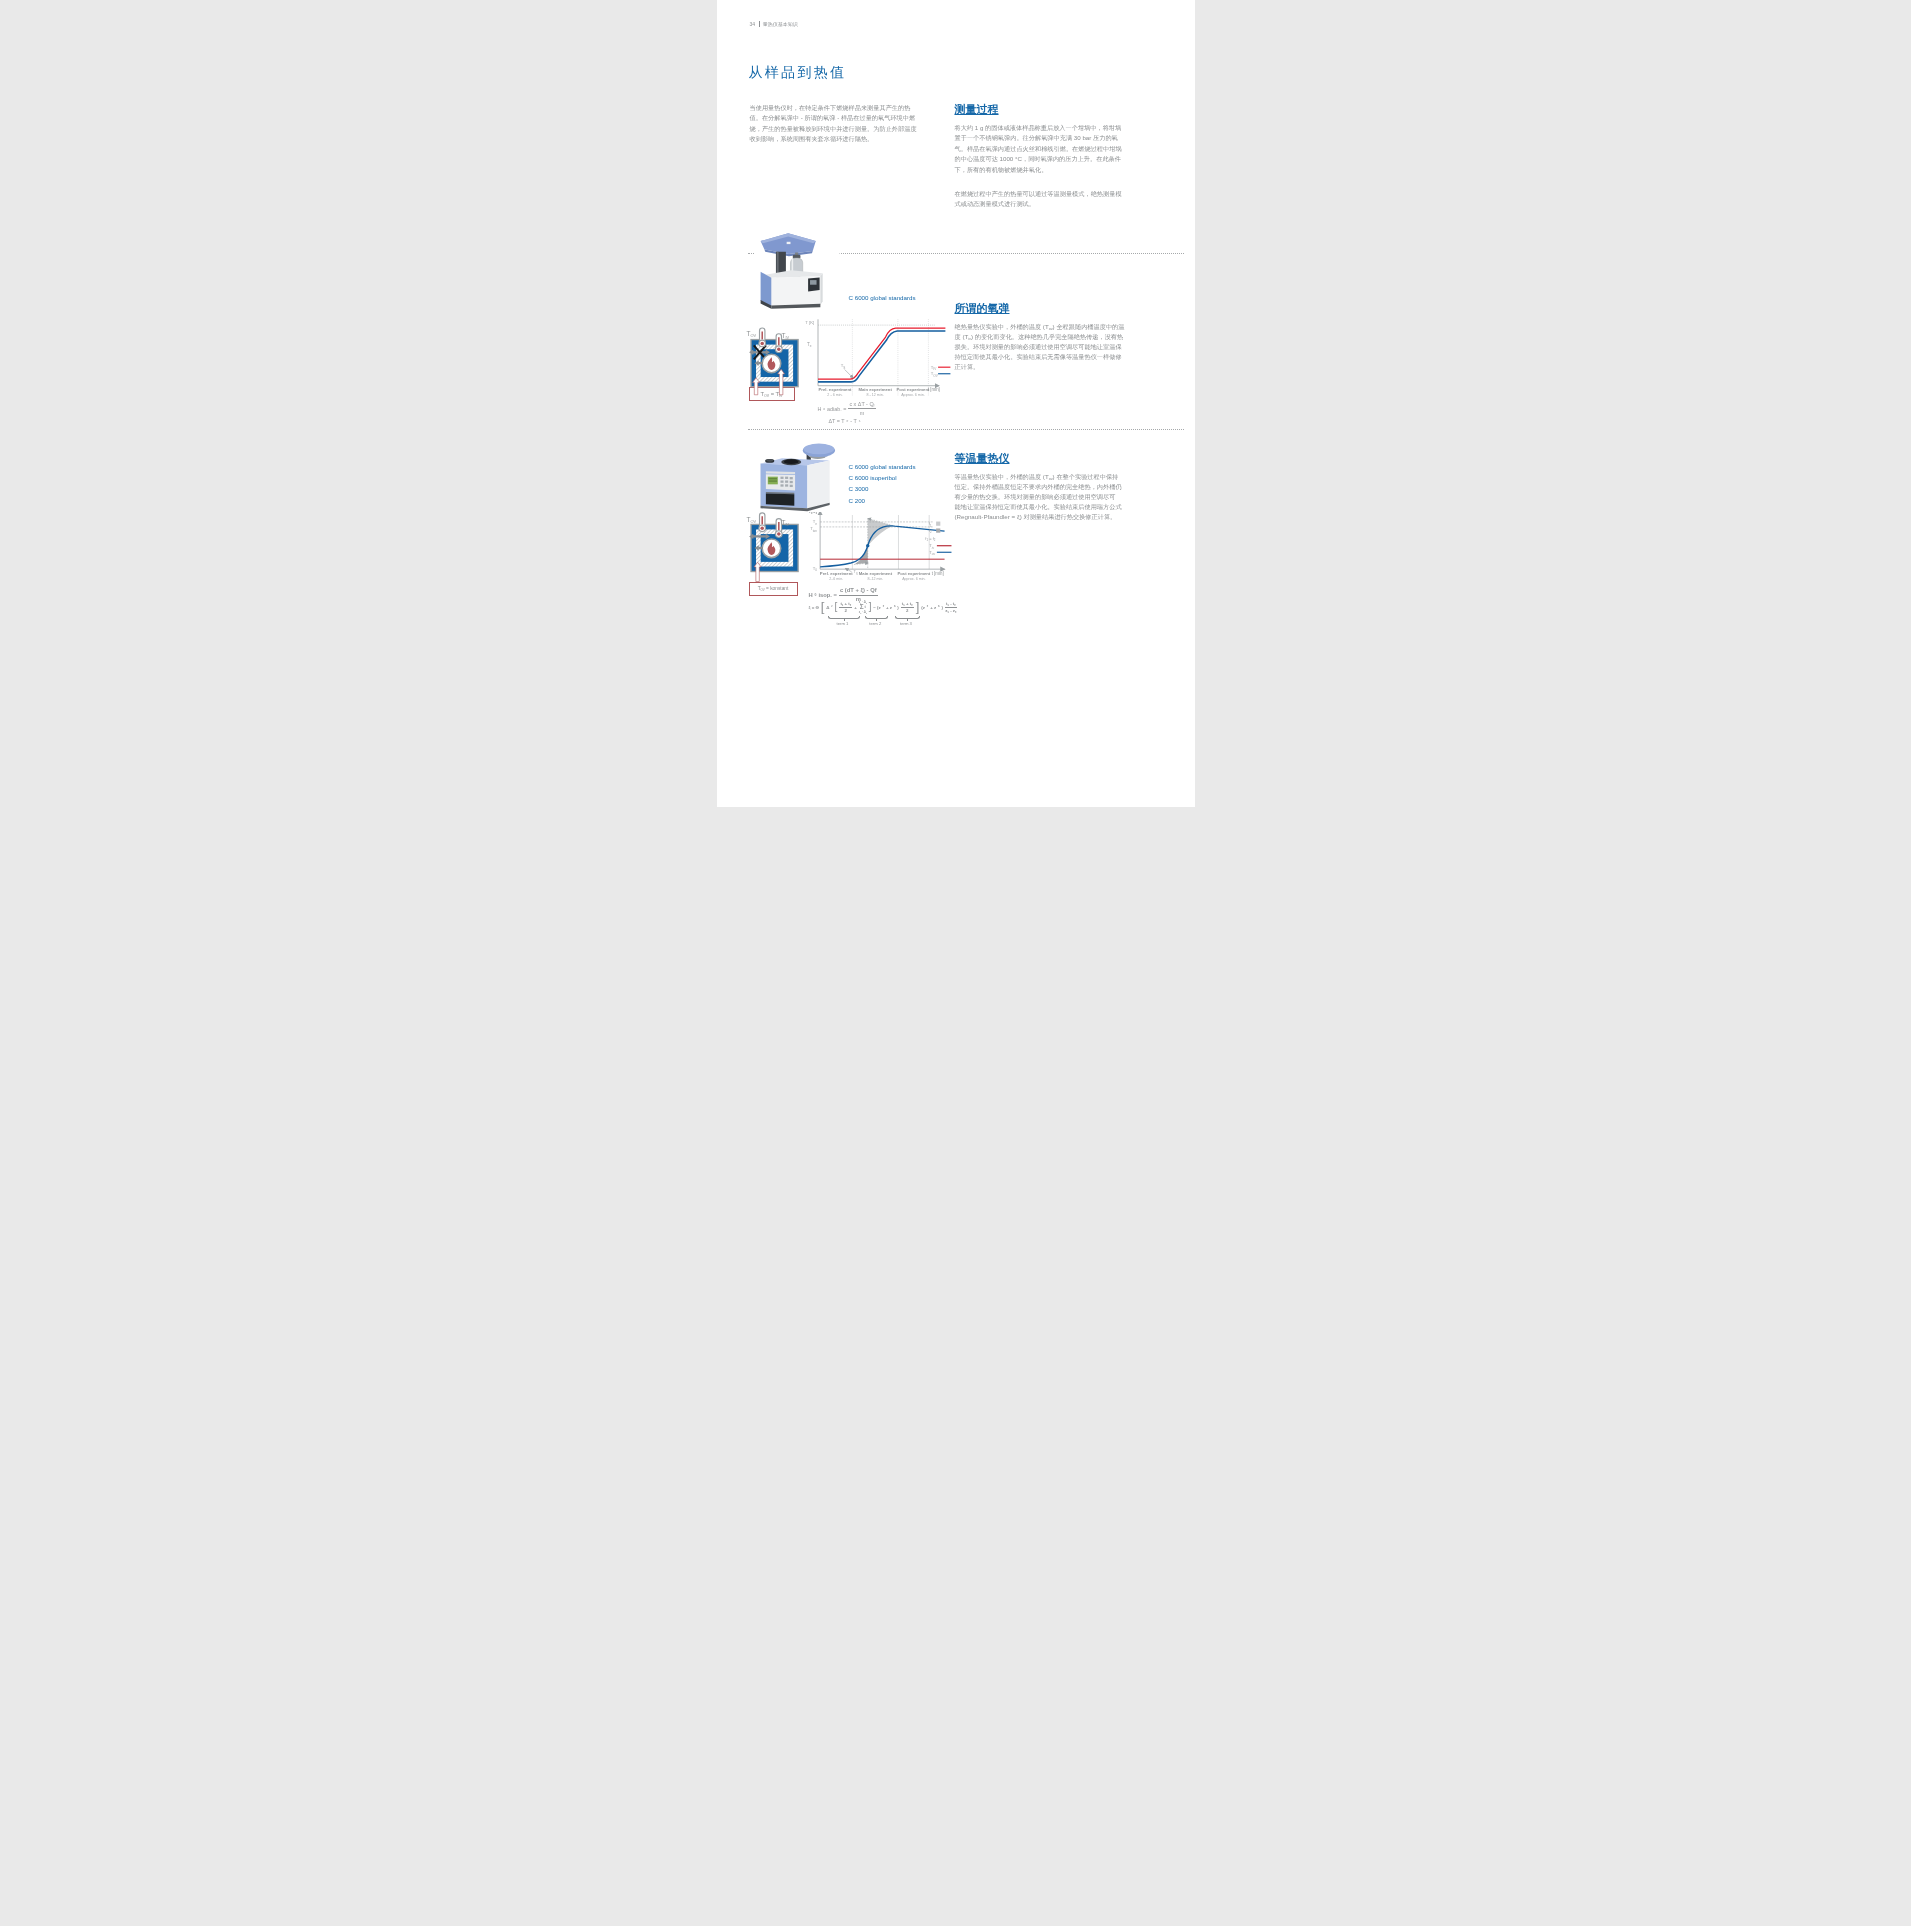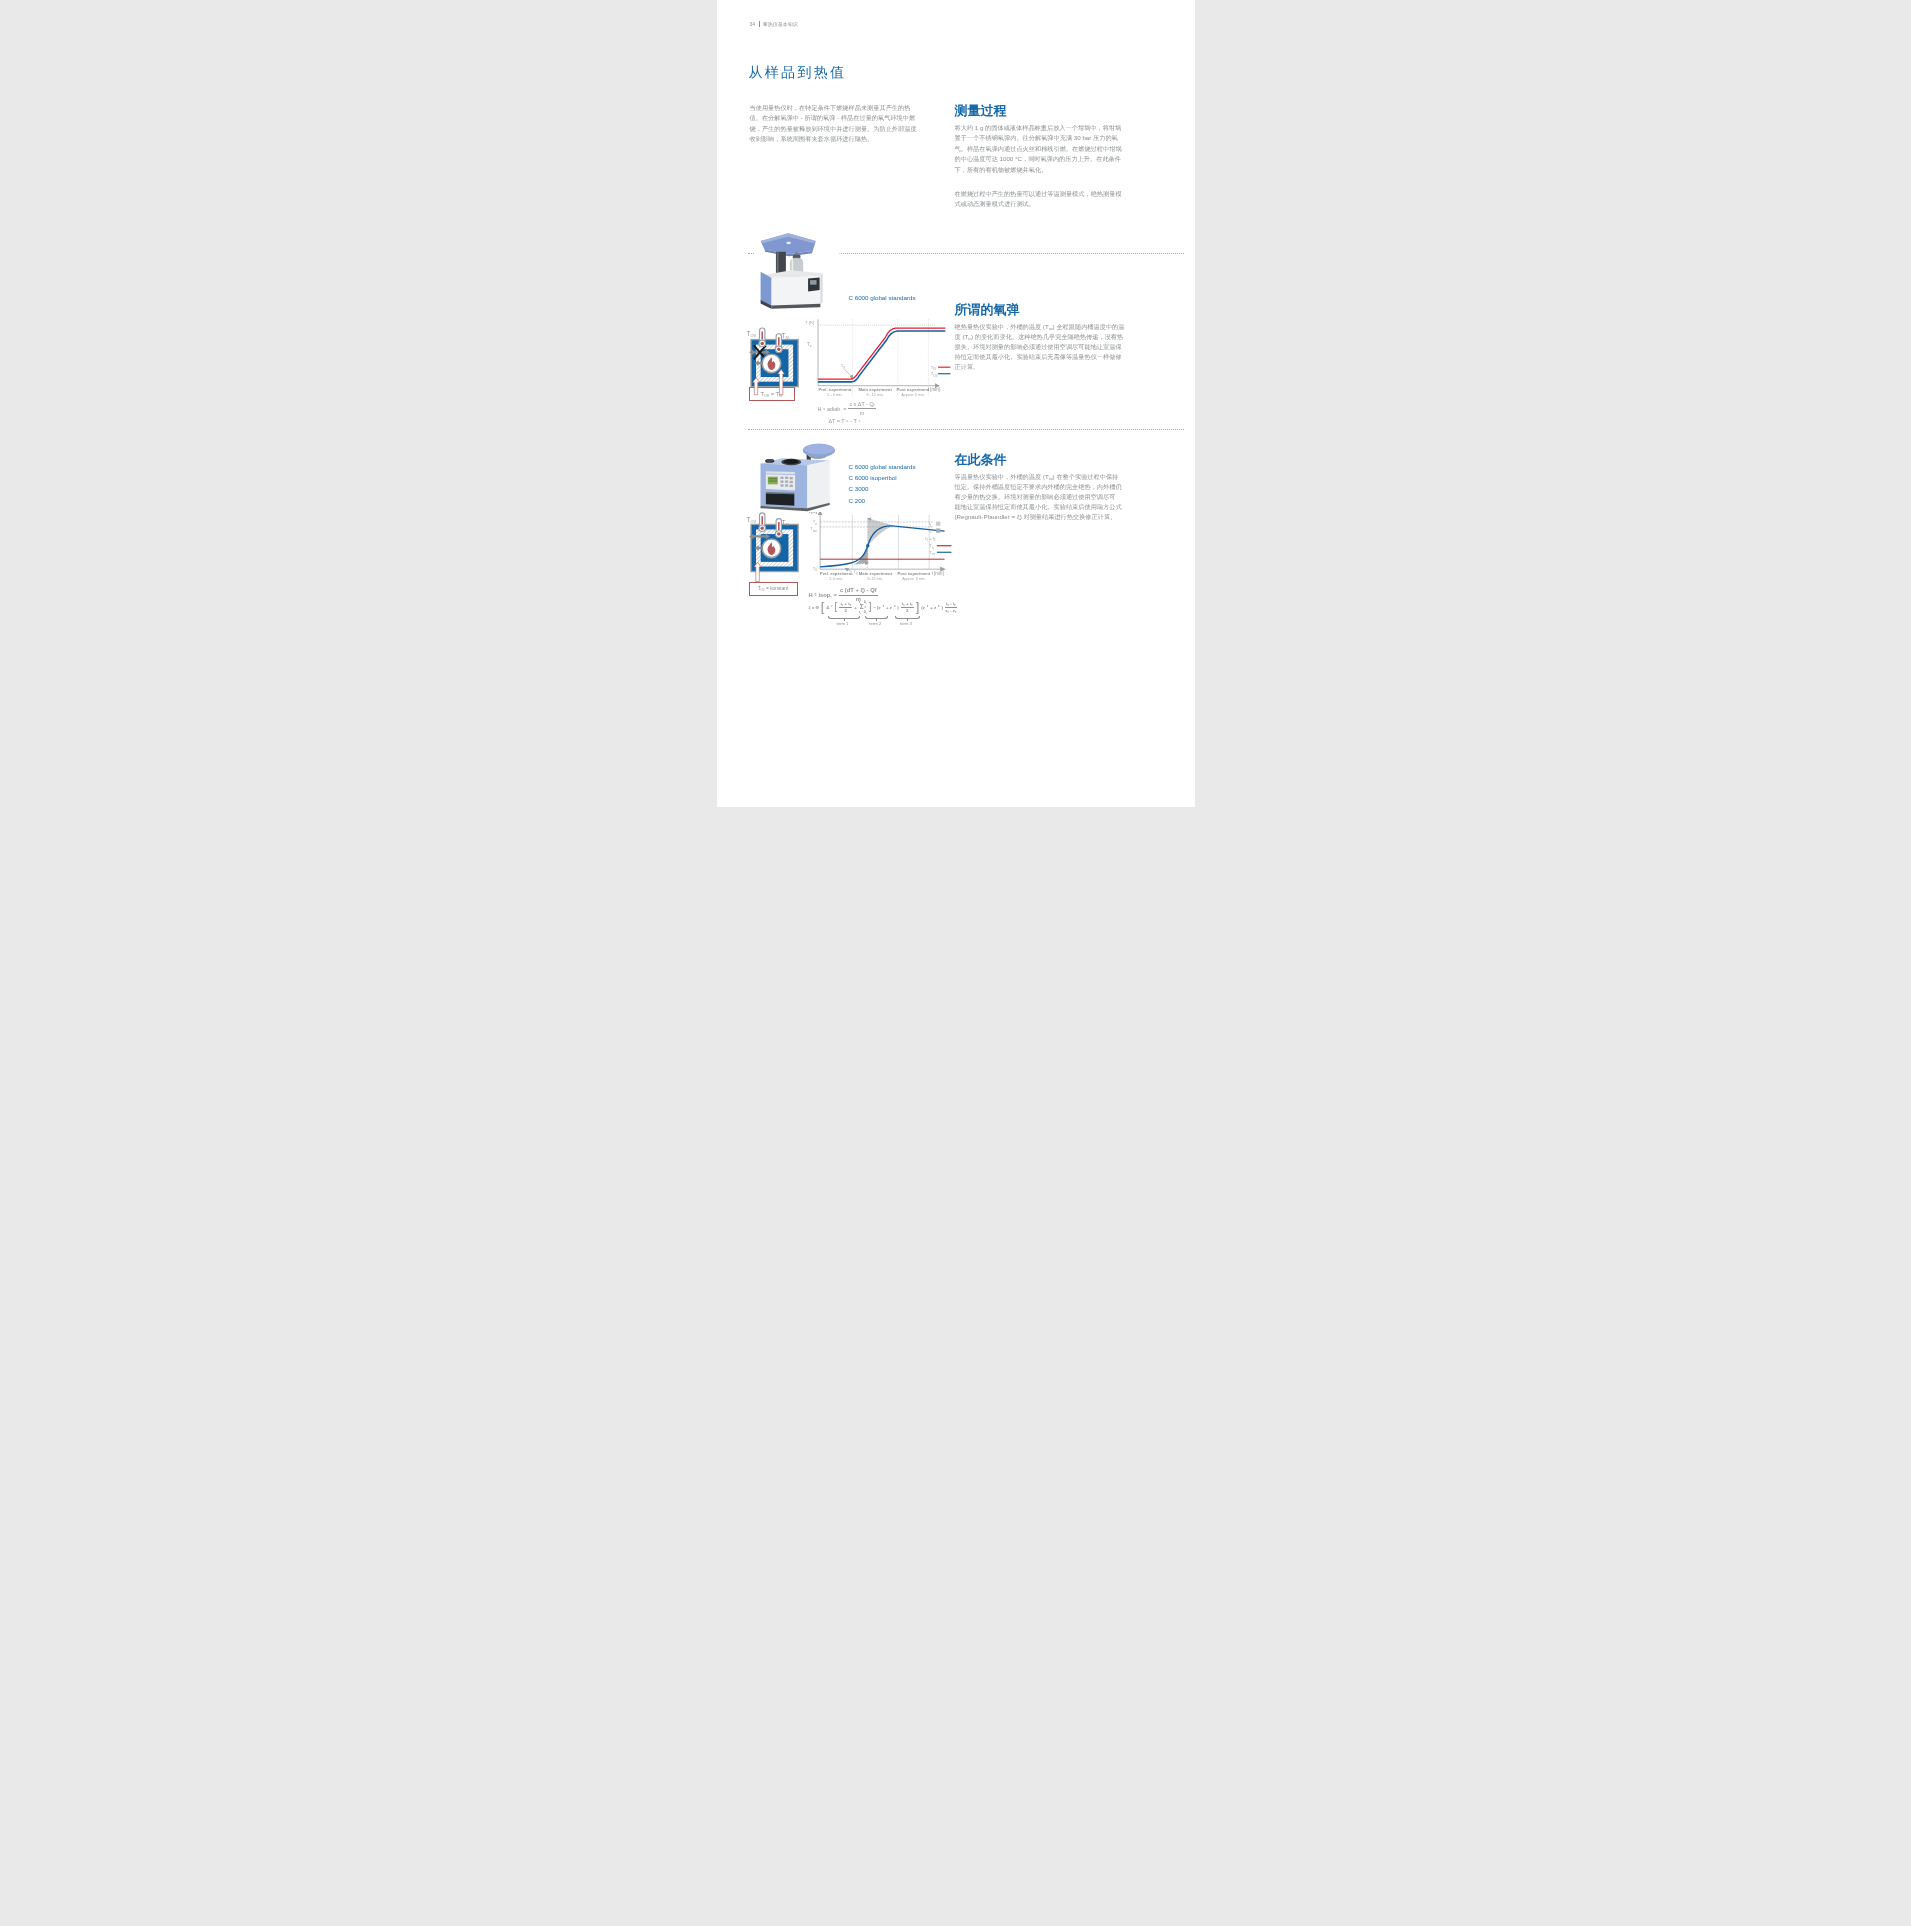--- a/index.html
+++ b/index.html
@@ -11,21 +11,21 @@
   .hdr{left:33px;top:21px;font-size:5px;color:#8d9093;display:flex;align-items:center;}
   .hdr .hbar{display:inline-block;width:0.6px;height:5.8px;background:#8d9093;margin:0 3.5px;}
 
   
   .title{left:32px;top:64px;font-size:14px;letter-spacing:2.3px;color:#1769a9;}
 
   
   .para{font-size:6.2px;color:#8a8d8f;}
   .para .ln{white-space:nowrap;height:10.4px;line-height:10.4px;}
   .para.tight .ln{height:10px;line-height:10px;}
-  .sechead{font-size:13px;font-weight:bold;color:#1769a9;}
+  .sechead{font-size:11px;font-weight:bold;color:#1769a9;text-decoration:underline;}
 
   .c6000{font-size:6.2px;color:#1769a9;}
   .c6000 .ln{height:11.2px;line-height:11.2px;white-space:nowrap;}
 
   
   .sep{left:31px;width:436px;height:0;border-top:0.8px dotted #a6a9ab;z-index:0;}
 
   .photo{z-index:2;}
   .diag{z-index:3;}
 
@@ -273,21 +273,21 @@
     </g>
   </svg>
 
   <div class="abs c6000" style="left:132px;top:461px;">
     <div class="ln">C 6000 global standards</div>
     <div class="ln">C 6000 isoperibol</div>
     <div class="ln">C 3000</div>
     <div class="ln">C 200</div>
   </div>
 
-  <div class="abs sechead" style="left:238px;top:451px;">在此条件</div>
+  <div class="abs sechead" style="left:238px;top:451px;">等温量热仪</div>
   <div class="abs para tight" style="left:238px;top:472px;">
     <div class="ln">等温量热仪实验中，外桶的温度 (T<sub>ov</sub>) 在整个实验过程中保持</div>
     <div class="ln">恒定。保持外桶温度恒定不要求内外桶的完全绝热，内外桶仍</div>
     <div class="ln">有少量的热交换。环境对测量的影响必须通过使用空调尽可</div>
     <div class="ln">能地让室温保持恒定而使其最小化。实验结束后使用瑞方公式</div>
     <div class="ln">(Regnault-Pfaundler = ξ) 对测量结果进行热交换修正计算。</div>
   </div>
 
   <div class="abs tlabel" style="left:30px;top:516px;">T<sub>OV</sub></div>
   <div class="abs tlabel" style="left:65px;top:519px;">T<sub>IV</sub></div>

